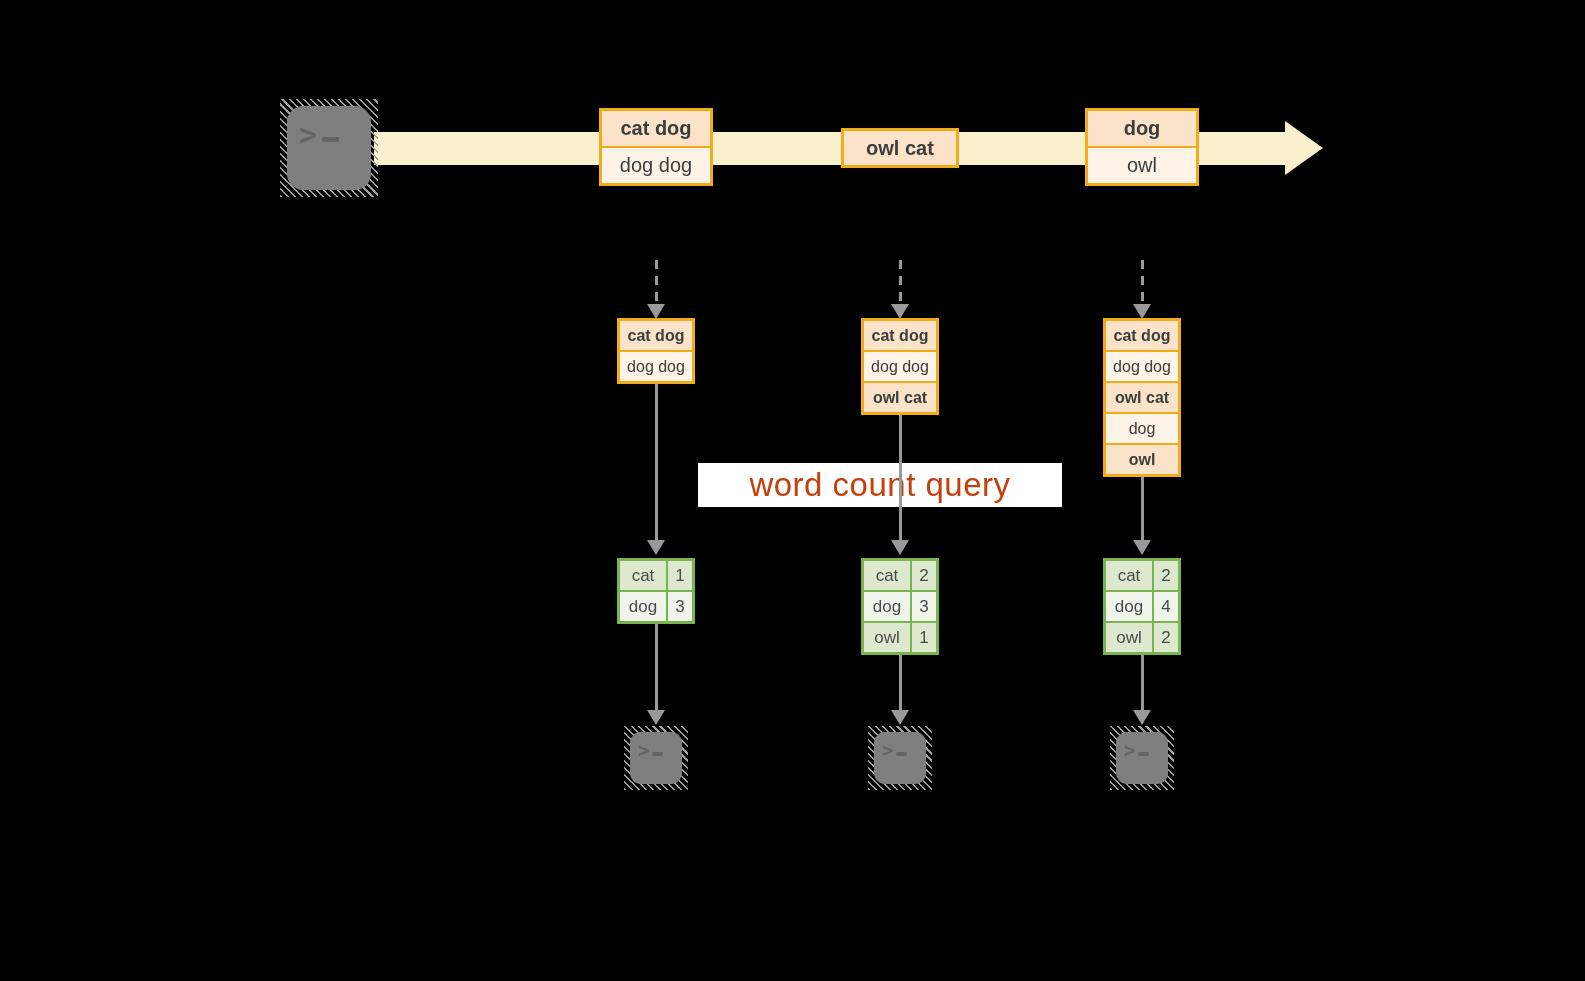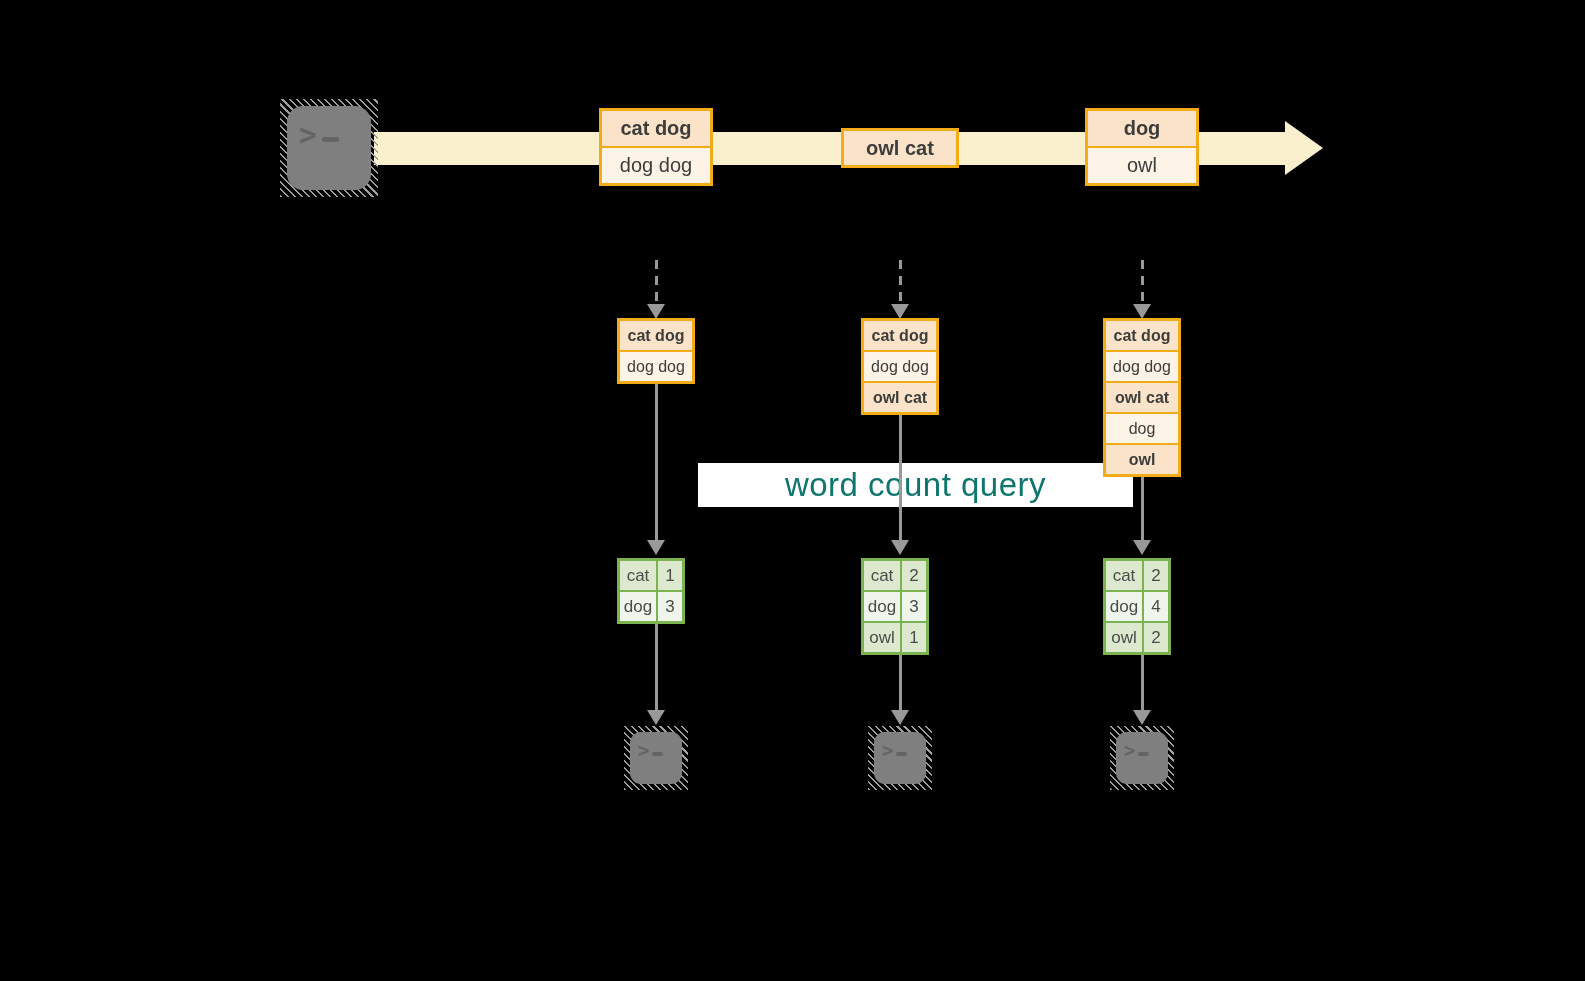--- a/index.html
+++ b/index.html
@@ -45,30 +45,30 @@
     font-size:16px; color:var(--text,#3d3d3d); }
   .scell + .scell { border-top:2px solid var(--event-border,#f2ac18); }
   
   .vline { position:absolute; width:3px; background:var(--arrow-gray,#999); z-index:2; }
   .vline.dashed { background:repeating-linear-gradient(to bottom,
       var(--arrow-gray,#999) 0 9px, transparent 9px 16px); }
   .ahead { position:absolute; width:0; height:0; z-index:2;
     border-left:9px solid transparent; border-right:9px solid transparent;
     border-top:15px solid var(--arrow-gray,#999); }
   
-  .query-label { position:absolute; left:698px; top:463px; width:435px; height:44px;
+  .query-label { position:absolute; left:698px; top:463px; width:364px; height:44px;
     background:var(--label-bg,#fff); z-index:1; display:flex; align-items:center;
-    justify-content:center; font-size:33px; font-weight:300; color:#0f766e;
+    justify-content:center; font-size:33px; font-weight:300; color:#c2410c;
     letter-spacing:0.5px; }
   
   .wtable { position:absolute; border:3px solid var(--table-border,#7ab34f); z-index:3; }
   .trow { display:flex; }
   .trow + .trow { border-top:2px solid var(--table-border,#7ab34f); }
   .tcell { height:29px; line-height:29px; text-align:center; font-size:17px; color:#4b4b4b; }
-  .tword { width:36px; }
+  .tword { width:46px; }
   .tnum  { width:24px; border-left:2px solid var(--table-border,#7ab34f); }
   .g { background:var(--table-fill-green,#dce9ce); }
   .p { background:var(--table-fill-pale,#f0f5eb); }
 </style>
 </head>
 <body>
 
 <div class="canvas">
 
   <div class="stream-shaft"></div>

